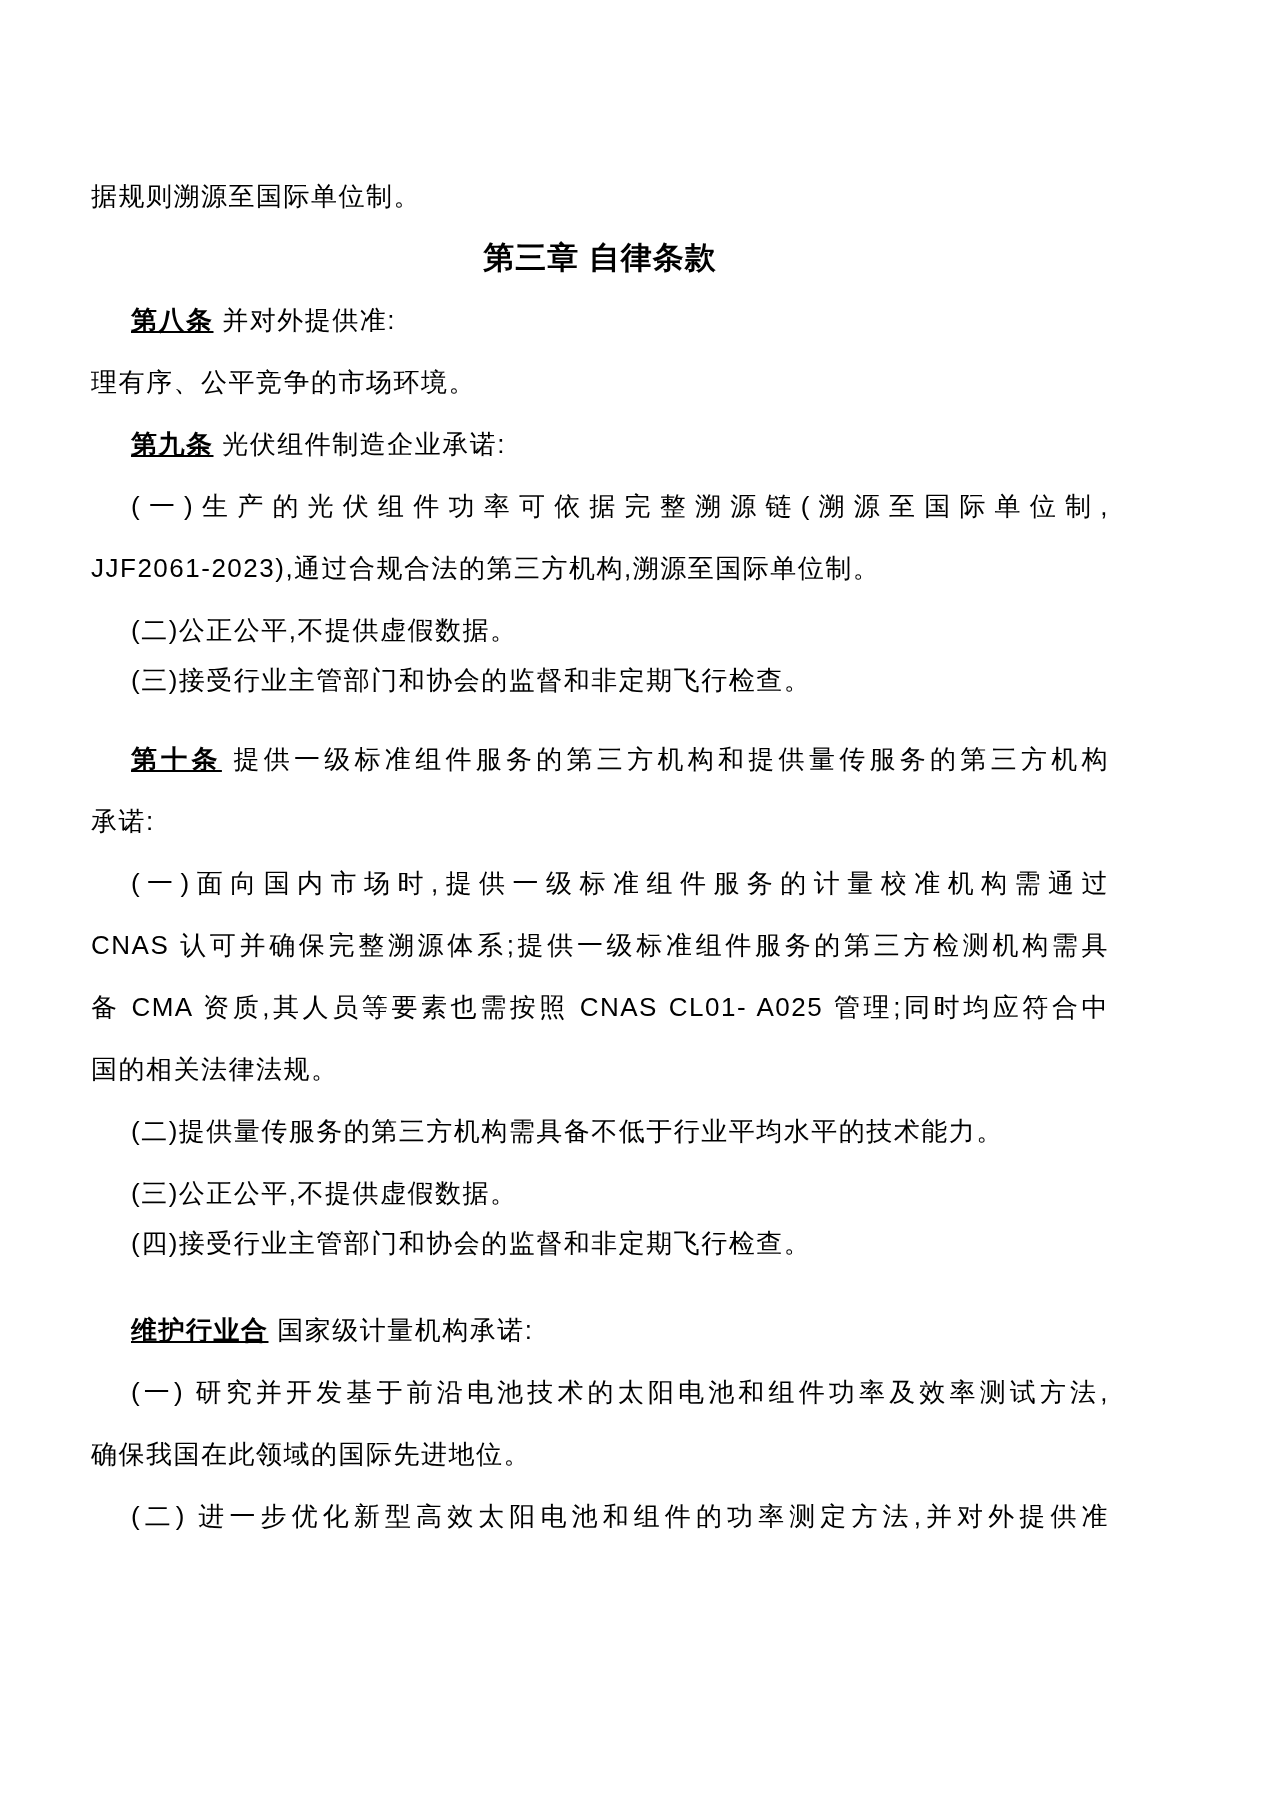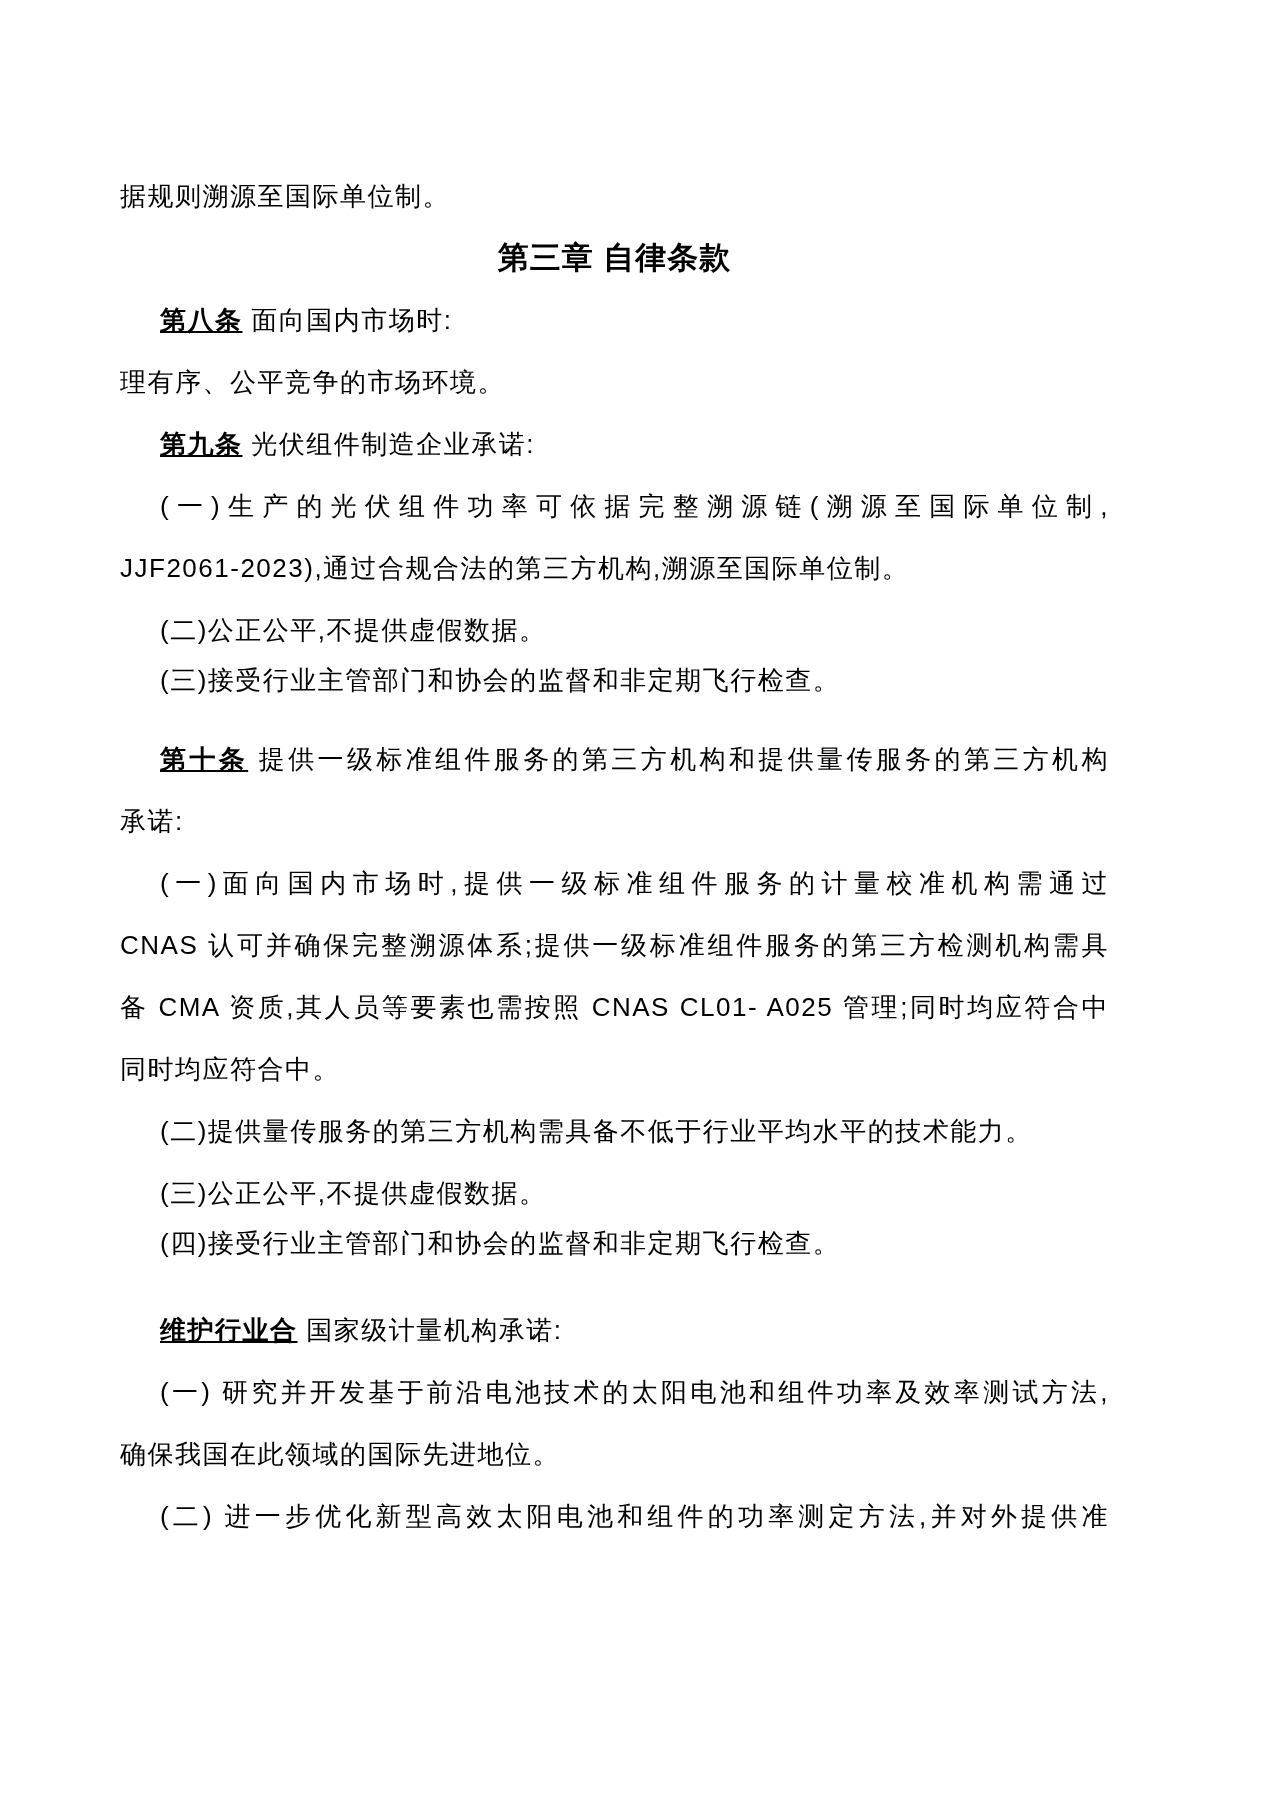--- a/index.html
+++ b/index.html
@@ -8,21 +8,21 @@
     background: #ffffff;
     color: #000000;
     font-family: "Liberation Sans", sans-serif;
   }
   .page {
     position: relative;
     width: 1280px;
     height: 1572px;
     background: #ffffff;
     box-sizing: border-box;
-    padding: 165px 171px 0 120px;
+    padding: 165px 171px 0 91px;
     overflow: hidden;
   }
   .ln {
     font-size: 26px;
     line-height: 62px;
     letter-spacing: 1.5px;
     text-align: left;
     white-space: normal;
   }
   .fill {
@@ -44,33 +44,33 @@
   .gap-lg { margin-top: 25px; }
   .term { font-weight: 700; text-decoration: underline; }
 </style>
 </head>
 <body>
 
 <div class="page">
   <div id="doc-body">
       <div class="ln"><span>据规则溯源至国际单位制。</span></div>
       <div class="ln heading"><span>第三章 自律条款</span></div>
-      <div class="ln indent"><span class="term">第八条</span><span> 面向国内市场时:</span></div>
+      <div class="ln indent"><span class="term">第八条</span><span> 并对外提供准:</span></div>
       <div class="ln"><span>理有序、公平竞争的市场环境。</span></div>
       <div class="ln indent"><span class="term">第九条</span><span> 光伏组件制造企业承诺:</span></div>
       <div class="ln indent fill"><span>(一)生产的光伏组件功率可依据完整溯源链(溯源至国际单位制,</span></div>
       <div class="ln"><span>JJF2061-2023),通过合规合法的第三方机构,溯源至国际单位制。</span></div>
       <div class="ln indent"><span>(二)公正公平,不提供虚假数据。</span></div>
       <div class="ln indent tight"><span>(三)接受行业主管部门和协会的监督和非定期飞行检查。</span></div>
       <div class="ln indent fill gap"><span class="term">第十条</span><span> 提供一级标准组件服务的第三方机构和提供量传服务的第三方机构</span></div>
       <div class="ln"><span>承诺:</span></div>
       <div class="ln indent fill"><span>(一)面向国内市场时,提供一级标准组件服务的计量校准机构需通过</span></div>
       <div class="ln fill"><span>CNAS 认可并确保完整溯源体系;提供一级标准组件服务的第三方检测机构需具</span></div>
       <div class="ln fill"><span>备 CMA 资质,其人员等要素也需按照 CNAS CL01- A025 管理;同时均应符合中</span></div>
-      <div class="ln"><span>同时均应符合中。</span></div>
+      <div class="ln"><span>国的相关法律法规。</span></div>
       <div class="ln indent"><span>(二)提供量传服务的第三方机构需具备不低于行业平均水平的技术能力。</span></div>
       <div class="ln indent"><span>(三)公正公平,不提供虚假数据。</span></div>
       <div class="ln indent tight"><span>(四)接受行业主管部门和协会的监督和非定期飞行检查。</span></div>
       <div class="ln indent gap-lg"><span class="term">维护行业合</span><span> 国家级计量机构承诺:</span></div>
       <div class="ln indent fill"><span>(一) 研究并开发基于前沿电池技术的太阳电池和组件功率及效率测试方法,</span></div>
       <div class="ln"><span>确保我国在此领域的国际先进地位。</span></div>
       <div class="ln indent fill"><span>(二) 进一步优化新型高效太阳电池和组件的功率测定方法,并对外提供准</span></div>
     </div>
 </div>
 

